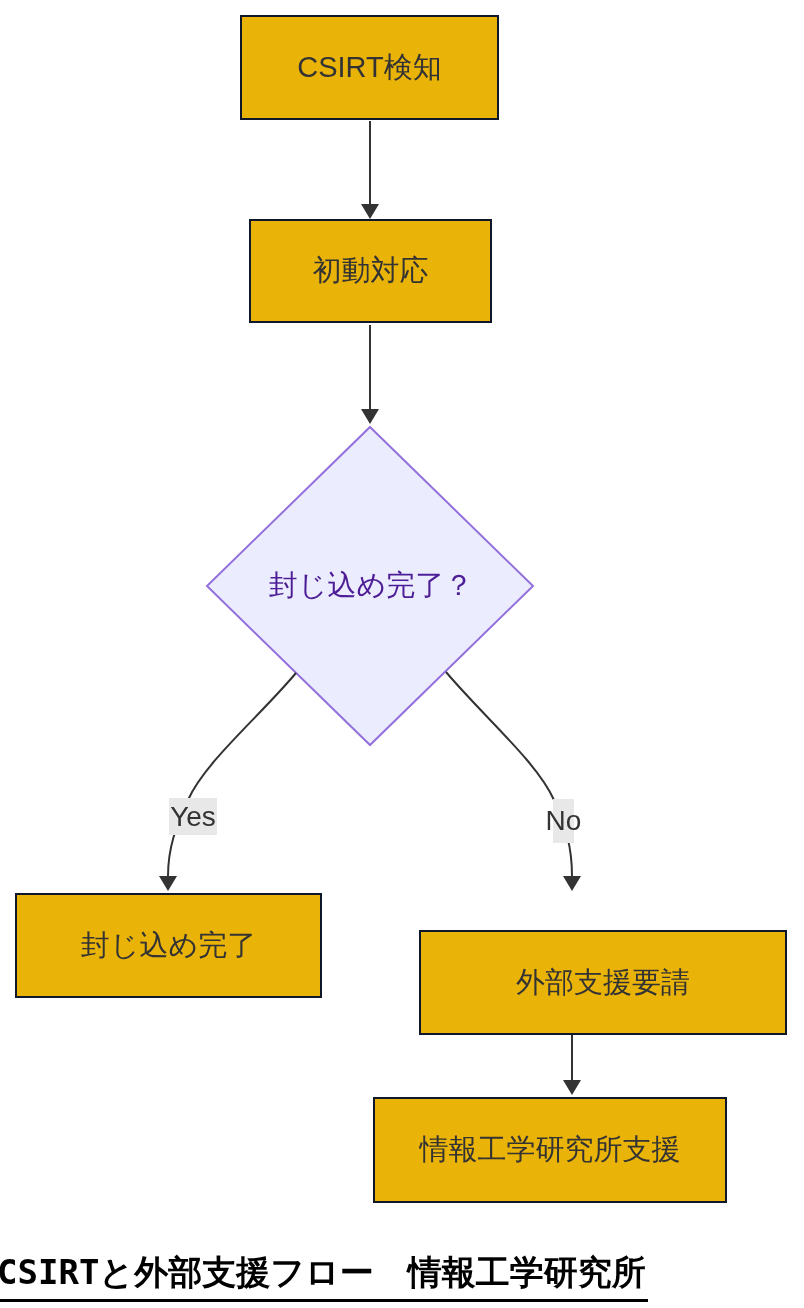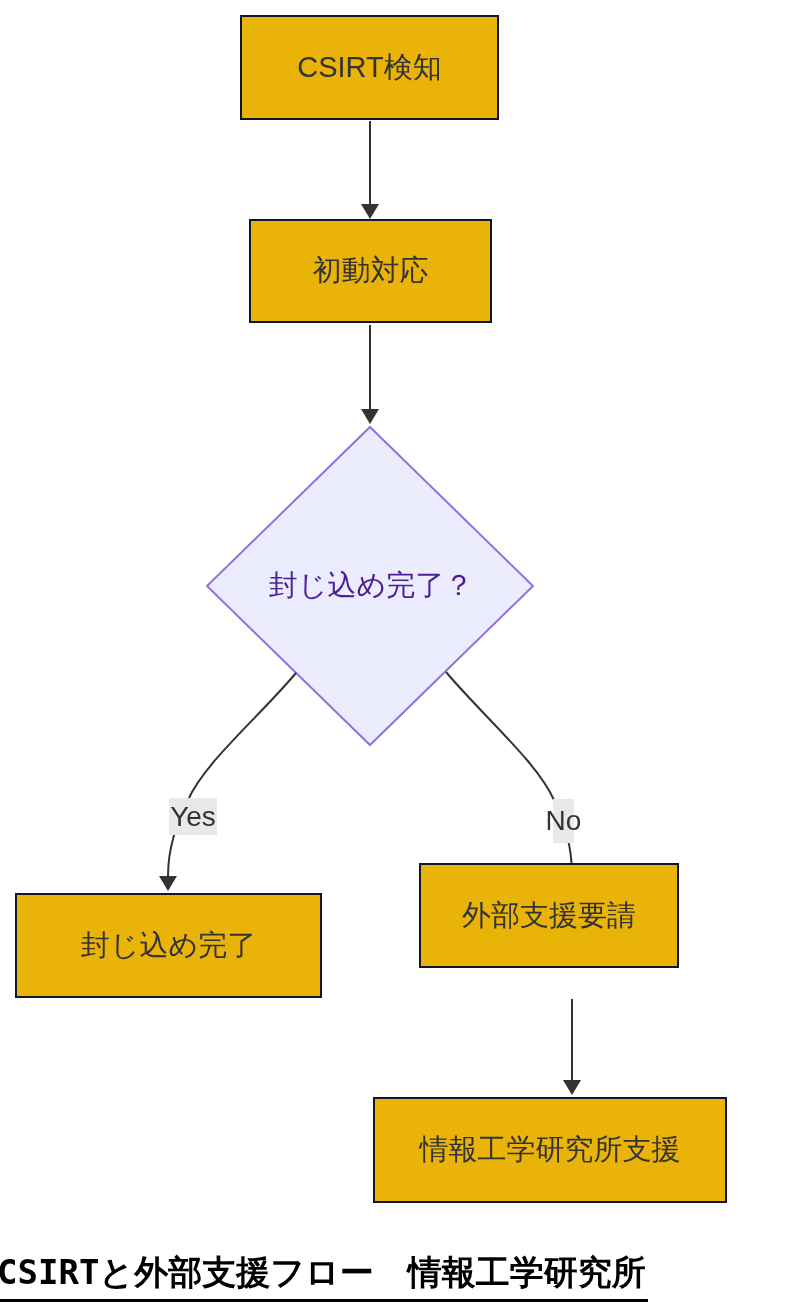--- a/index.html
+++ b/index.html
@@ -52,21 +52,21 @@
     font-size: 28px;
     display: flex;
     align-items: center;
     justify-content: center;
     z-index: 3;
   }
   #node-detect   { left: 240px; top: 15px;   width: 259px; height: 105px; }
   #node-initial  { left: 249px; top: 219px;  width: 243px; height: 104px; }
   #diamond-label { left: 205px; top: 556px;  width: 332px; height: 60px;  }
   #node-recovery { left: 15px;  top: 893px;  width: 307px; height: 105px; }
-  #node-external { left: 419px; top: 863px;  width: 260px; height: 105px; }
+  #node-external { left: 419px; top: 930px;  width: 368px; height: 105px; }
   #node-support  { left: 373px; top: 1097px; width: 354px; height: 106px; }
   #label-yes     { left: 145px; top: 798px;  width: 48px;  height: 37px; margin-left: 24px;  }
   #label-no      { left: 553px; top: 799px;  width: 21px;  height: 44px;  }
   #caption {
     position: absolute;
     left: -5px;
     top: 1250px;
     font-family: "DejaVu Sans Mono", monospace;
     font-size: 34px;
     font-weight: 600;

